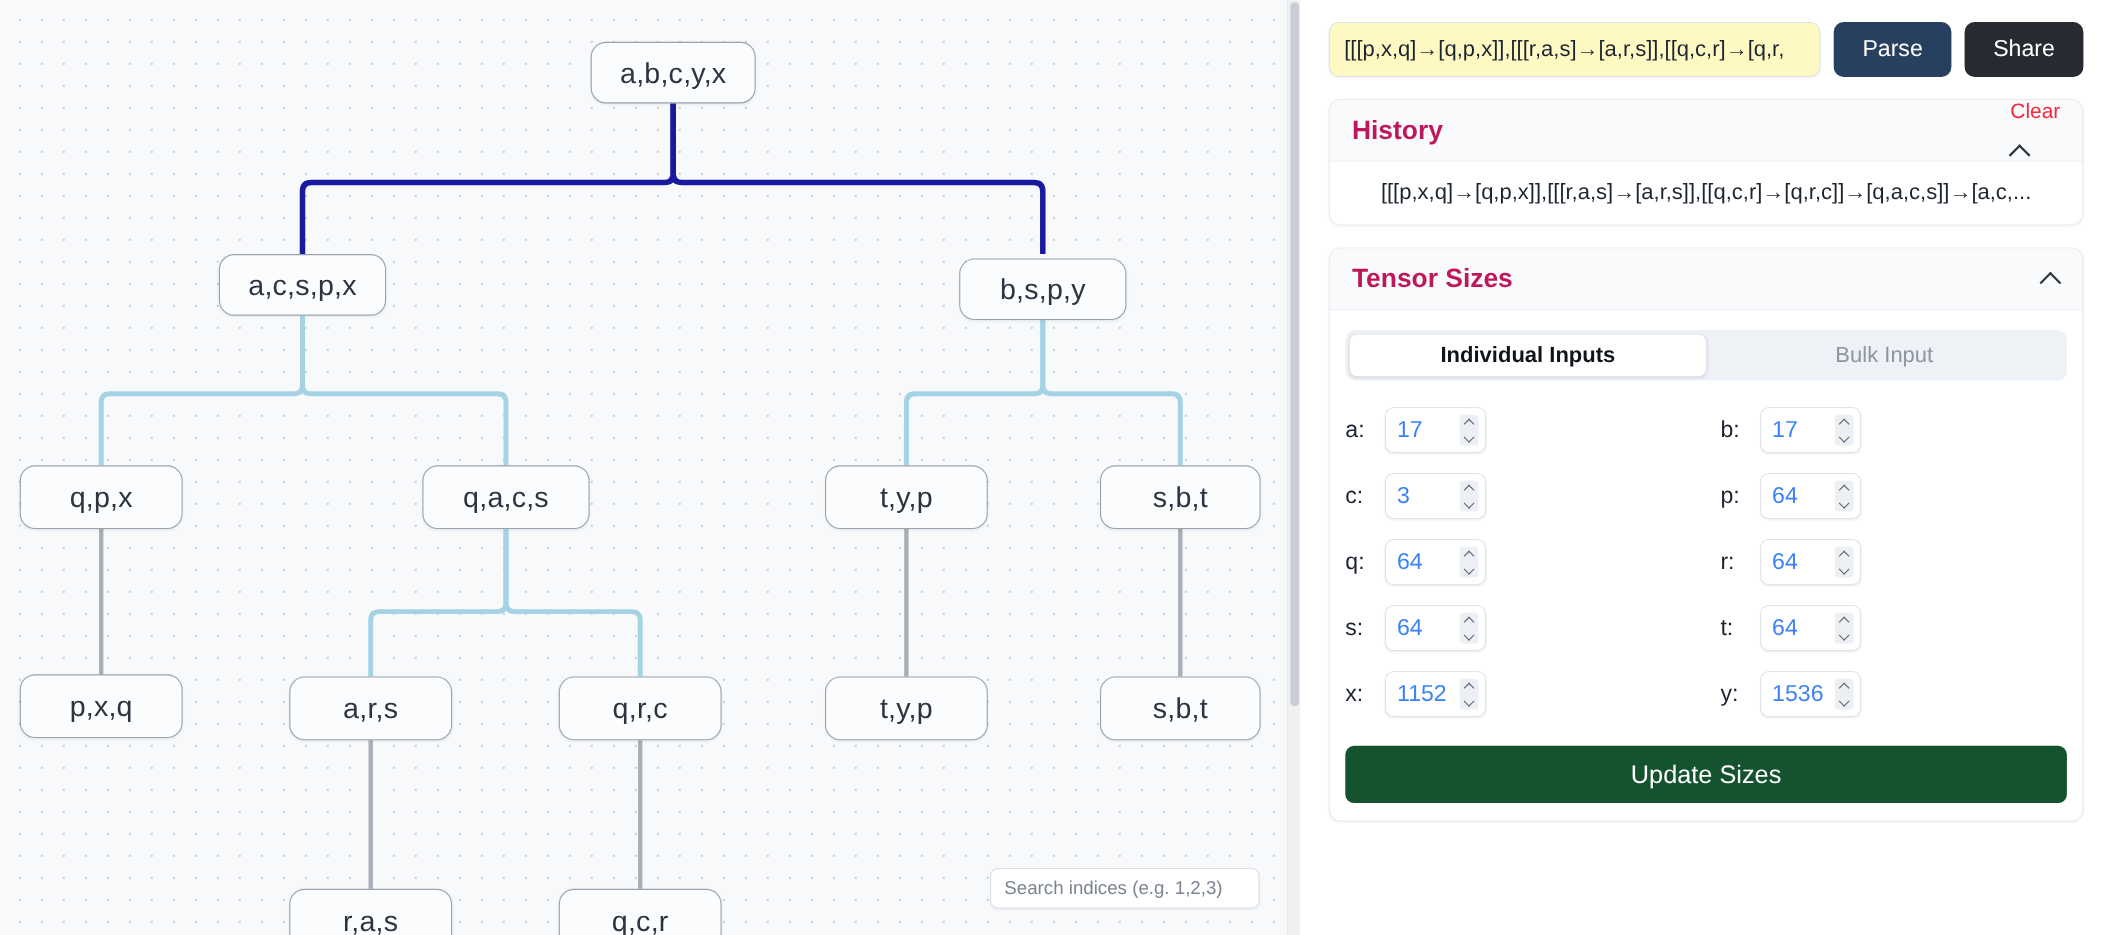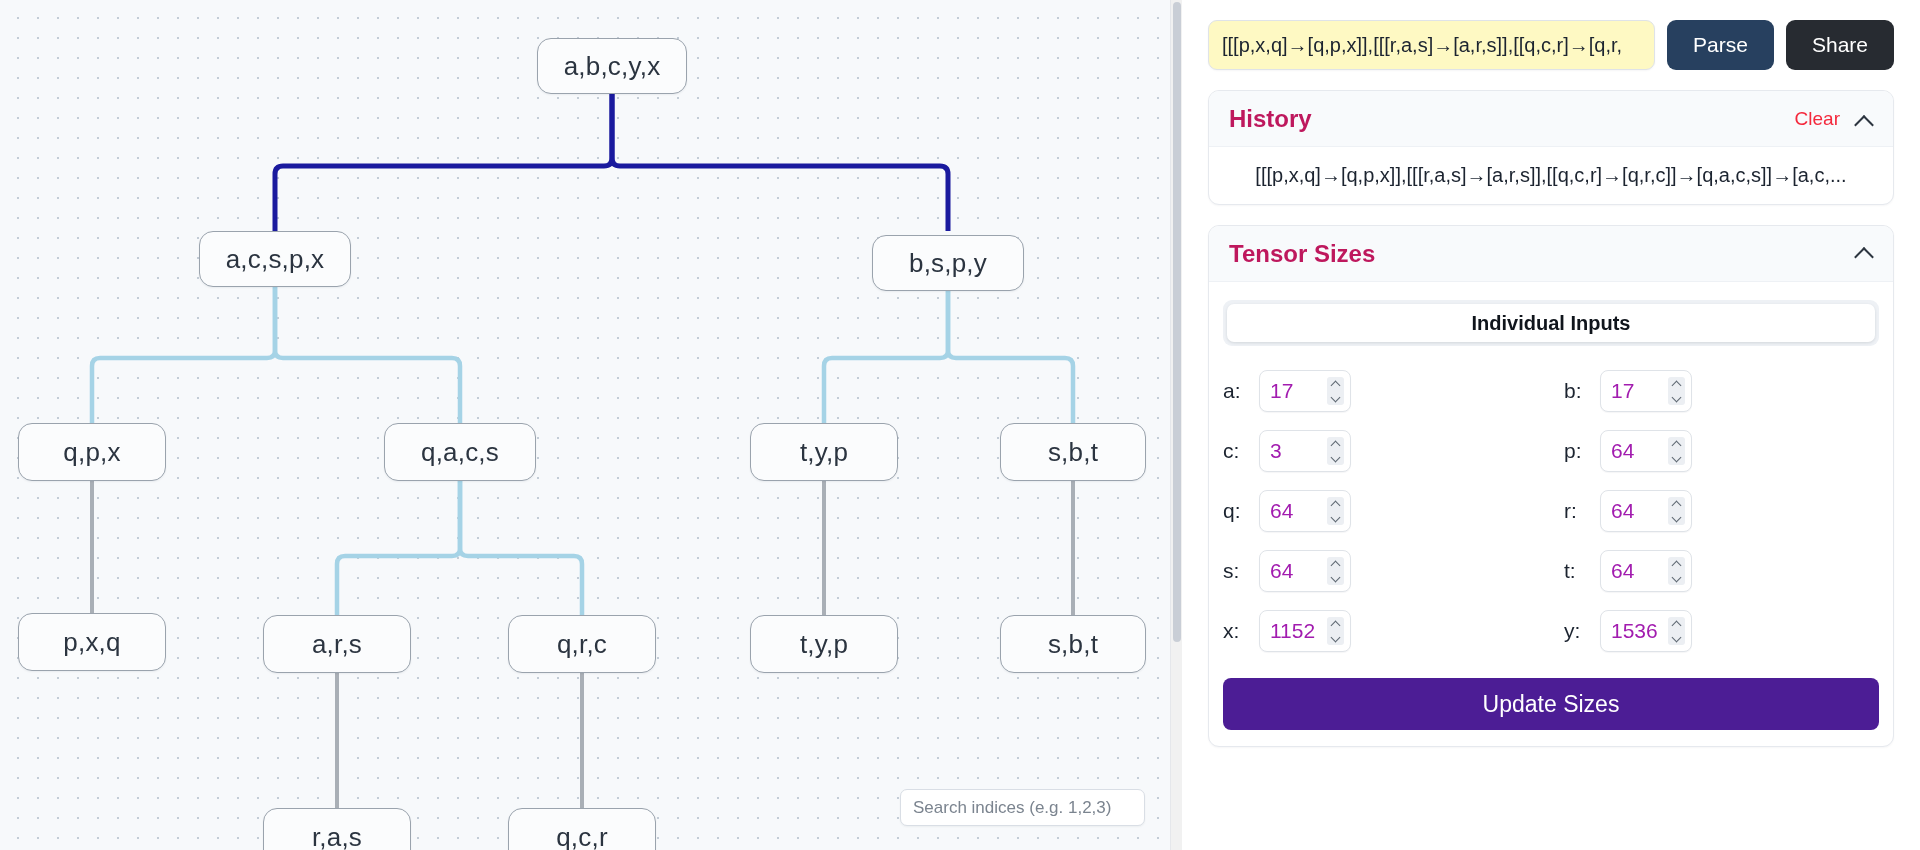--- a/index.html
+++ b/index.html
@@ -99,21 +99,21 @@
     box-shadow: 0 1px 2px rgba(20,30,45,.04);
   }
   .card-head {
     height: 56px; background: #f8fafc;
     display: flex; align-items: center; justify-content: space-between;
     padding: 0 20px;
     border-bottom: 1px solid #eef1f5;
   }
   .card-head.plain { border-bottom: 1px solid #eef1f5; }
   .card-title { font-size: 24px; font-weight: bold; color: #be185d; }
-  .head-right { display: flex; align-items: flex-end; gap: 16px; }
+  .head-right { display: flex; align-items: flex-start; gap: 16px; flex-direction: column; }
   .clear-link { font-size: 19px; color: #f4283c; cursor: pointer; }
   .chev { width: 17px; height: 17px; position: relative; cursor: pointer; }
   .chev::before {
     content: ""; position: absolute; left: 1px; top: 5px;
     width: 12px; height: 12px;
     border-left: 2.2px solid #2d3540; border-top: 2.2px solid #2d3540;
     transform: rotate(45deg);
   }
 
   .history-item {
@@ -141,42 +141,42 @@
     gap: 18px 26px;
     padding: 24px 14px 20px 14px;
   }
   .size-field { display: flex; align-items: center; gap: 10px; }
   .size-label { font-size: 21px; color: #1c2430; width: 26px; }
   .num-input {
     width: 92px; height: 42px;
     border: 1px solid #dfe3e8; border-radius: 8px; background: #fff;
     display: flex; align-items: center; justify-content: space-between;
     padding: 0 6px 0 10px;
-    font-size: 21px; color: #a21caf;
+    font-size: 21px; color: #3b82f6;
     box-shadow: 0 1px 1px rgba(20,30,45,.04);
   }
   .spinner {
     width: 17px; height: 28px; background: #eceff3; border-radius: 3px;
     display: flex; flex-direction: column; align-items: center;
     justify-content: space-around; cursor: pointer;
   }
   .spin-up, .spin-dn {
     width: 8px; height: 5px; position: relative;
   }
   .spin-up::before, .spin-dn::before {
     content: ""; position: absolute; left: 0; top: 0;
     width: 6px; height: 6px;
     border-left: 1.6px solid #5e6872; border-top: 1.6px solid #5e6872;
   }
   .spin-up::before { transform: rotate(45deg); }
   .spin-dn::before { transform: rotate(225deg); top: -2px; }
 
   .update-btn {
     margin: 6px 14px 16px 14px;
-    height: 52px; background: #4c1d95; color: #fff;
+    height: 52px; background: #14532d; color: #fff;
     border: none; border-radius: 8px;
     font-size: 23px; cursor: pointer;
     width: calc(100% - 28px);
     font-family: "Liberation Sans", sans-serif;
   }
 </style>
 </head>
 <body>
 
 <div class="app">
@@ -281,20 +281,21 @@
     </div>
 
     <div class="card">
       <div class="card-head plain">
         <span class="card-title">Tensor Sizes</span>
         <span class="chev"></span>
       </div>
 
       <div class="tabs">
         <div class="tab active">Individual Inputs</div>
+        <div class="tab">Bulk Input</div>
       </div>
 
       <div class="sizes-grid" id="sizes-grid">
           <div class="size-field">
             <span class="size-label">a:</span>
             <div class="num-input">
               <span>17</span>
               <span class="spinner">
                 <span class="spin-up"></span>
                 <span class="spin-dn"></span>

